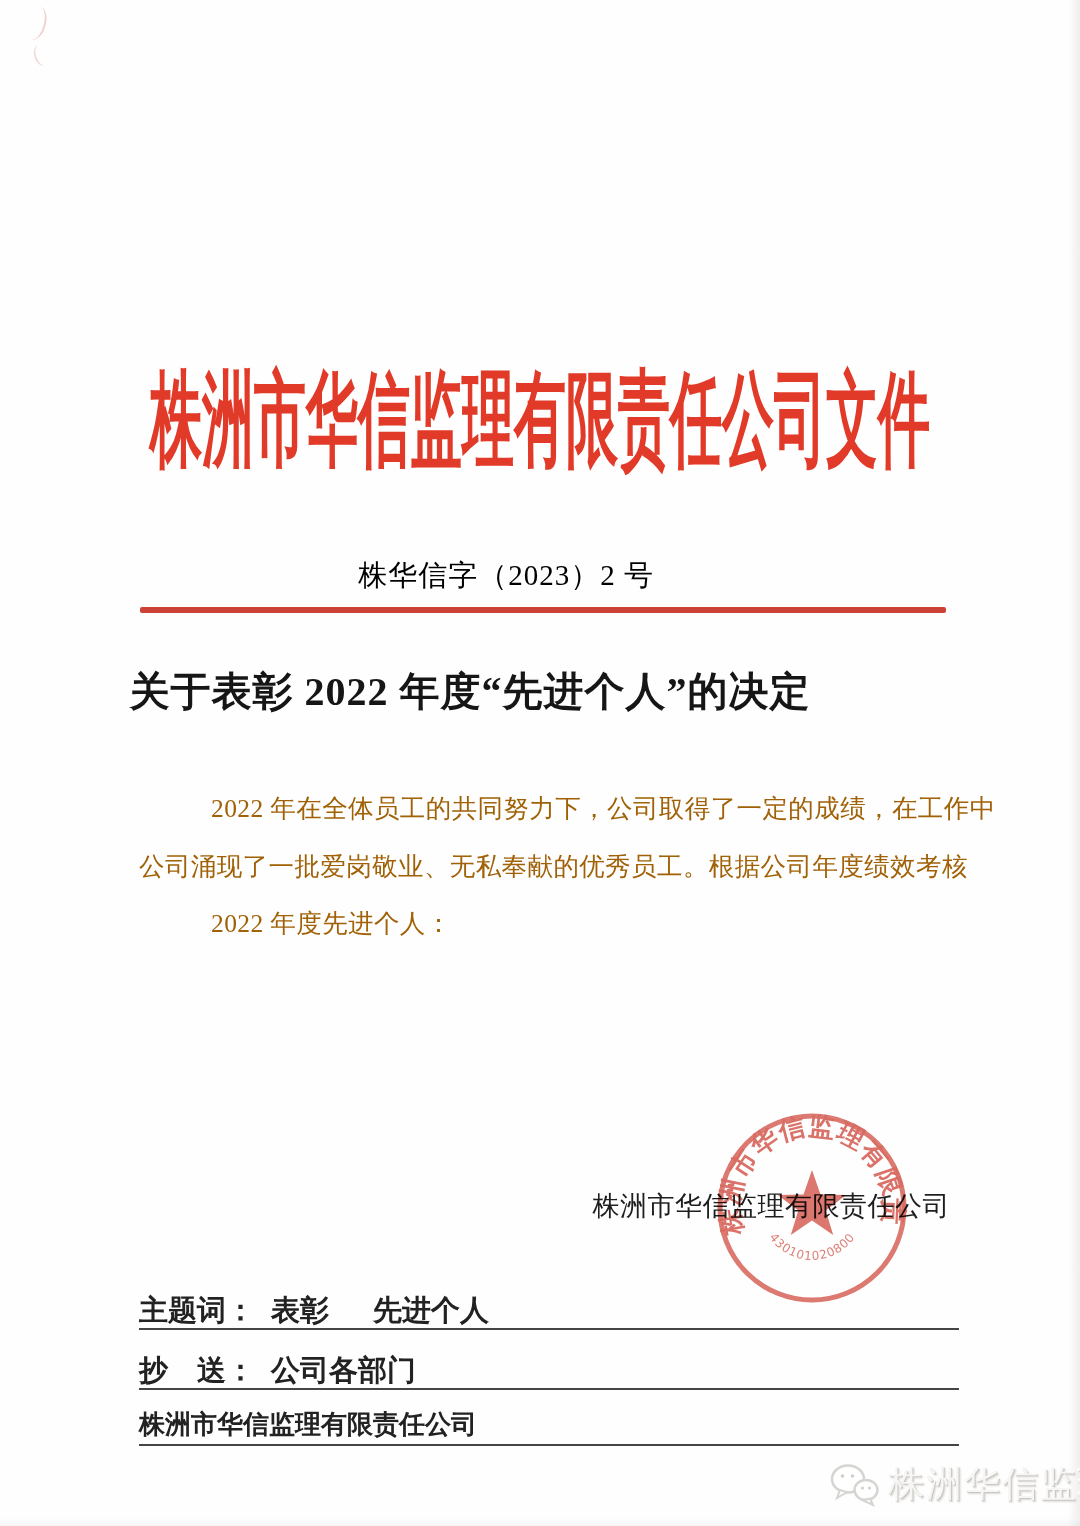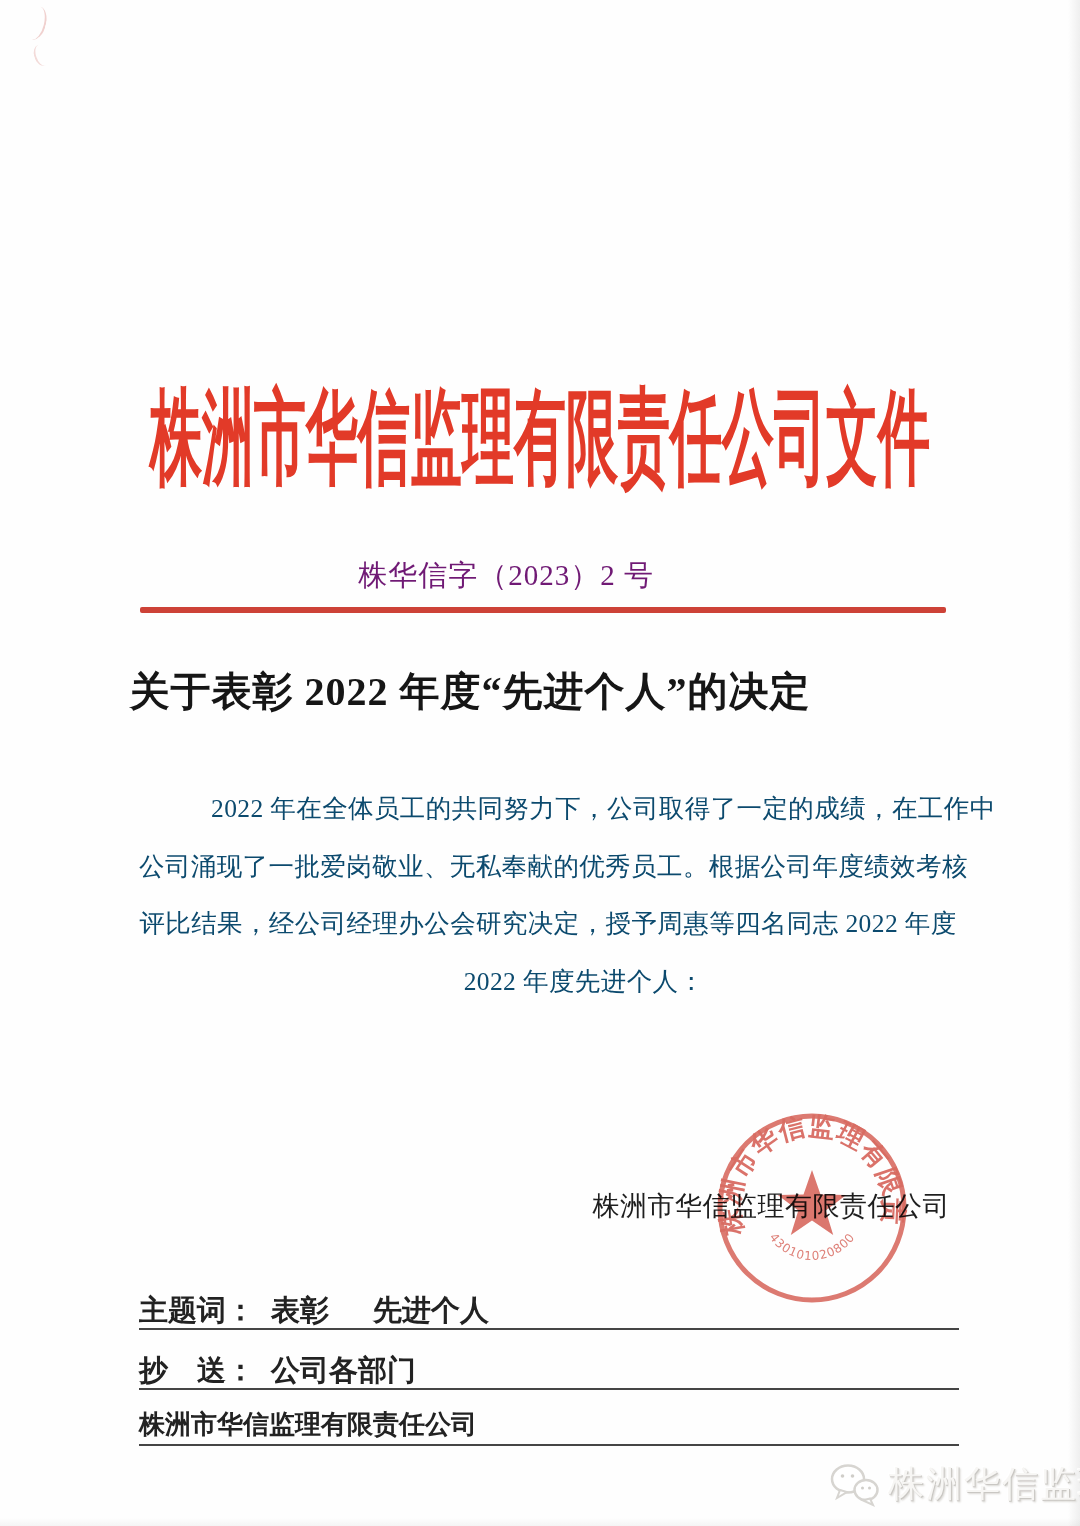--- a/index.html
+++ b/index.html
@@ -19,51 +19,50 @@
 
   
   .artifact{position:absolute;border-radius:50%;}
   .artifact.a1{left:26px;top:6px;width:18px;height:34px;
     border-right:2px solid rgba(205,95,85,0.28);transform:rotate(14deg);}
   .artifact.a2{left:34px;top:44px;width:14px;height:22px;
     border-left:2px solid rgba(205,95,85,0.22);transform:rotate(-18deg);}
 
   
   .red-head{
-    position:absolute;left:0;top:366px;width:1080px;height:146px;
+    position:absolute;left:0;top:348px;width:1080px;height:146px;
     display:flex;align-items:center;justify-content:center;
   }
   .red-head .inner{
     font-size:52px;font-weight:700;white-space:nowrap;
     color:#e23a28;
     transform:scaleY(2.0);
     letter-spacing:0px;line-height:1;
   }
 
   .doc-number{
     position:absolute;left:0;top:556px;width:1012px;
-    text-align:center;font-size:29px;letter-spacing:1px;color:#701a75;
+    text-align:center;font-size:29px;letter-spacing:1px;color:#000000;
   }
 
   .red-rule{
     position:absolute;left:140px;top:607px;width:806px;height:6px;
     background:#cd4237;border-radius:2px;
   }
 
   .doc-title{
     position:absolute;left:0;top:664px;width:940px;
     text-align:center;font-size:40px;font-weight:700;color:#161616;
     letter-spacing:1px;
   }
 
   .body-block{
     position:absolute;left:139px;top:780px;width:818px;
-    font-size:25.5px;line-height:57.5px;color:#0c4a6e;
+    font-size:25.5px;line-height:57.5px;color:#a16207;
     letter-spacing:0.4px;
-    text-align:center;
   }
   .body-line{white-space:nowrap;}
   .body-line.indent{text-indent:72px;}
   .body-line.names-indent{text-indent:138px;}
 
   .sig-company{
     position:absolute;right:130px;top:1188px;
     font-size:27px;color:#1e1e1e;letter-spacing:0.5px;white-space:nowrap;
   }
   .sig-date{
@@ -114,21 +113,20 @@
 
   <div class="doc-number">株华信字（2023）2 号</div>
 
   <div class="red-rule"></div>
 
   <div class="doc-title">关于表彰 2022 年度“先进个人”的决定</div>
 
   <div class="body-block">
     <div class="body-line indent">2022 年在全体员工的共同努力下，公司取得了一定的成绩，在工作中</div>
     <div class="body-line">公司涌现了一批爱岗敬业、无私奉献的优秀员工。根据公司年度绩效考核</div>
-    <div class="body-line">评比结果，经公司经理办公会研究决定，授予周惠等四名同志 2022 年度</div>
     <div class="body-line indent">2022 年度先进个人：</div>
   </div>
 
   <div class="sig-company">株洲市华信监理有限责任公司</div>
 
   <svg class="seal" viewBox="0 0 210 210">
     <defs>
       <path id="ringPath" d="M 36.4 130 A 73 73 0 1 1 173.6 130" fill="none"></path>
       <path id="serialPath" d="M 60 131 A 52 52 0 0 0 150 131" fill="none"></path>
     </defs>

